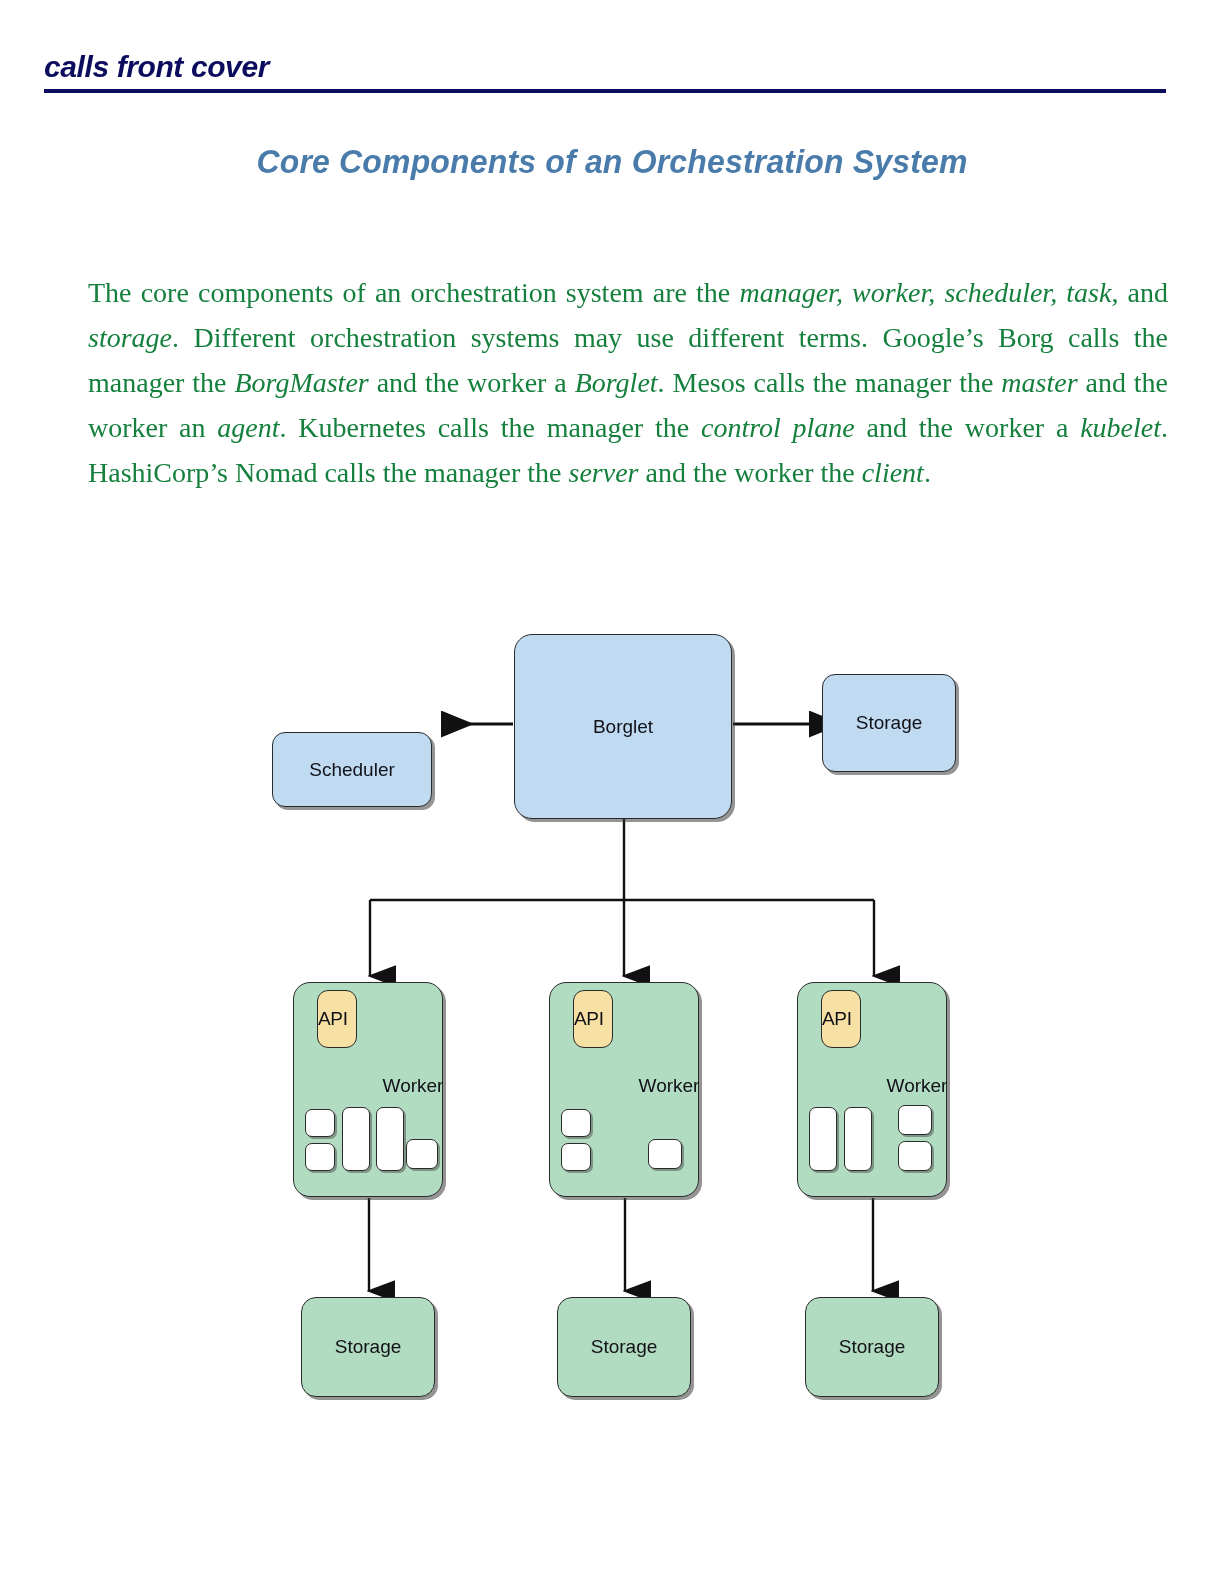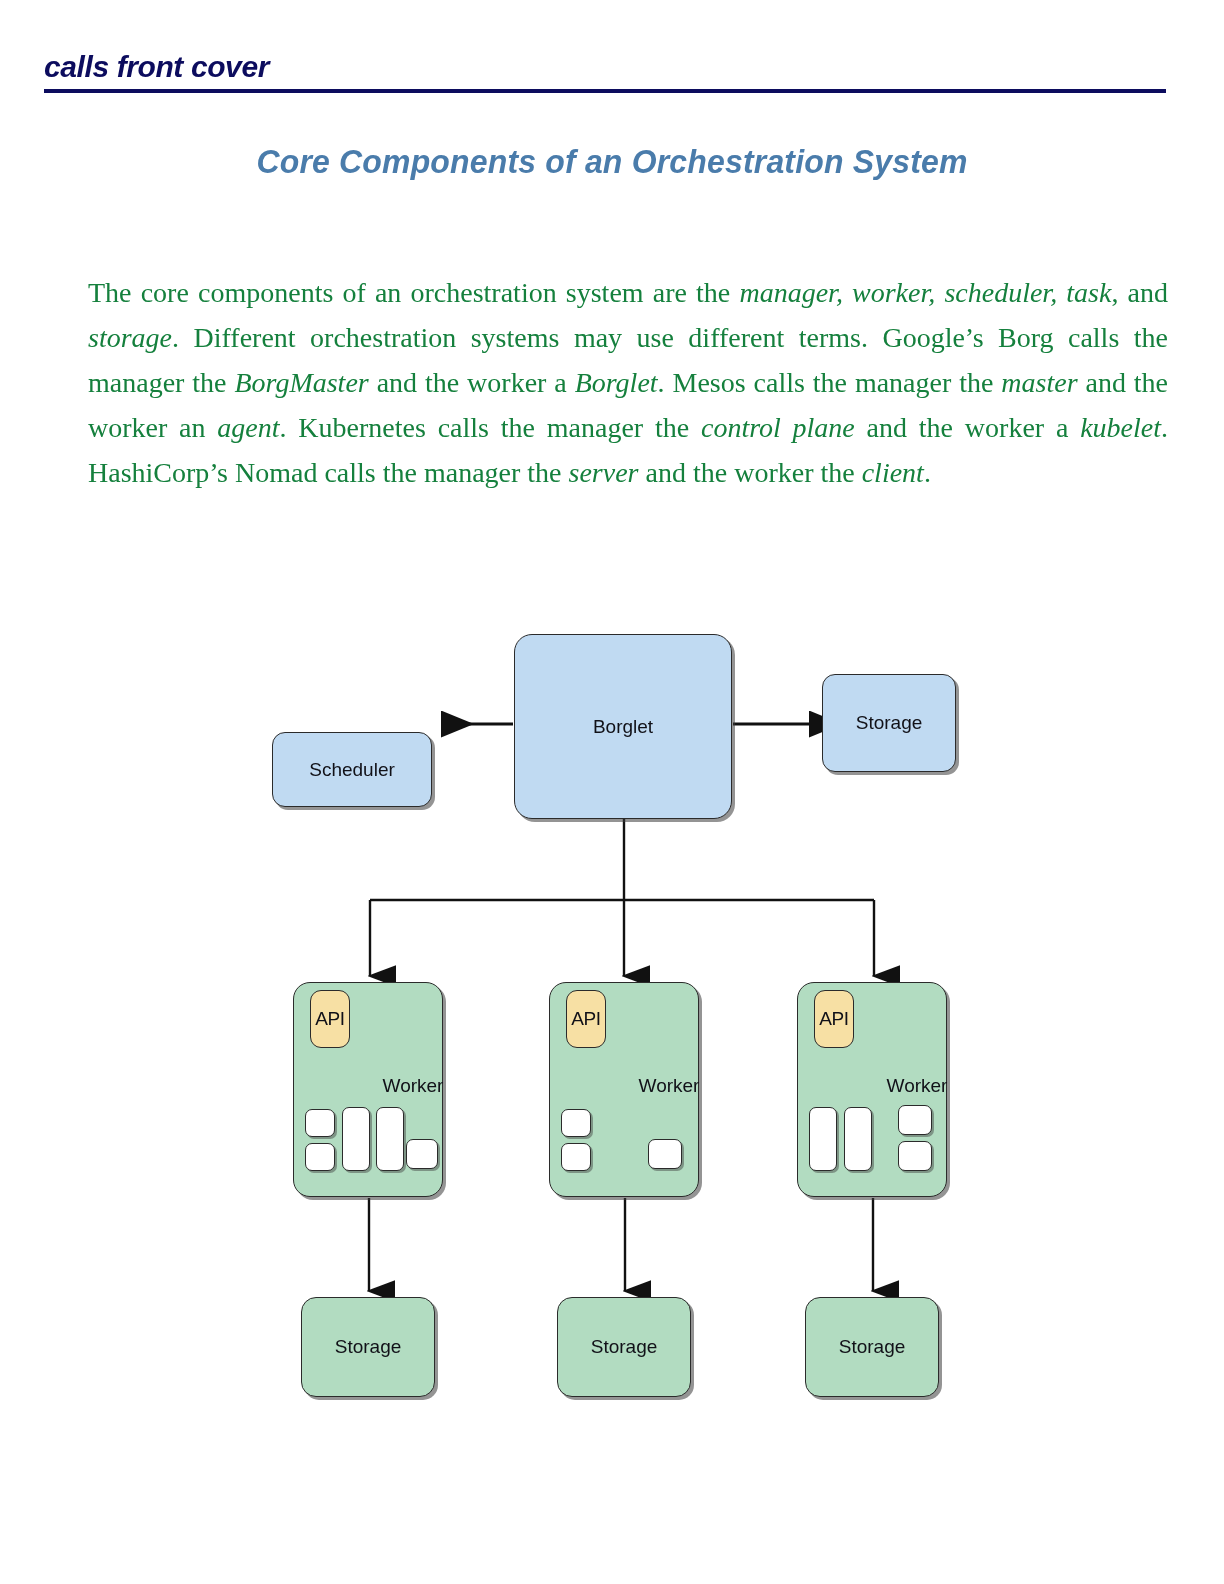--- a/index.html
+++ b/index.html
@@ -116,28 +116,28 @@
     border-radius: 17px;
     background: #b2dcc1;
     box-shadow: 3px 3px 0 rgba(60,60,60,0.55);
   }
   #worker-1 { left: 293px; top: 382px; }
   #worker-2 { left: 549px; top: 382px; }
   #worker-3 { left: 797px; top: 382px; }
 
   .api-badge {
     position: absolute;
-    left: 16px; top: 7px;
+    left: 23px; top: 7px;
     width: 38px; height: 56px;
     background: #f7e0a4;
     border: 1.7px solid #2b2b2b;
     border-radius: 11px;
     display: flex;
     align-items: center;
-    justify-content: center;
+    justify-content: flex-start;
     font-family: "Liberation Sans", sans-serif;
     font-size: 19px;
     color: #111118;
     letter-spacing: -0.3px;
   }
   .worker-label {
     position: absolute;
     left: 0; top: 92px; width: 100%;
     text-align: center;
     font-family: "Liberation Sans", sans-serif;

